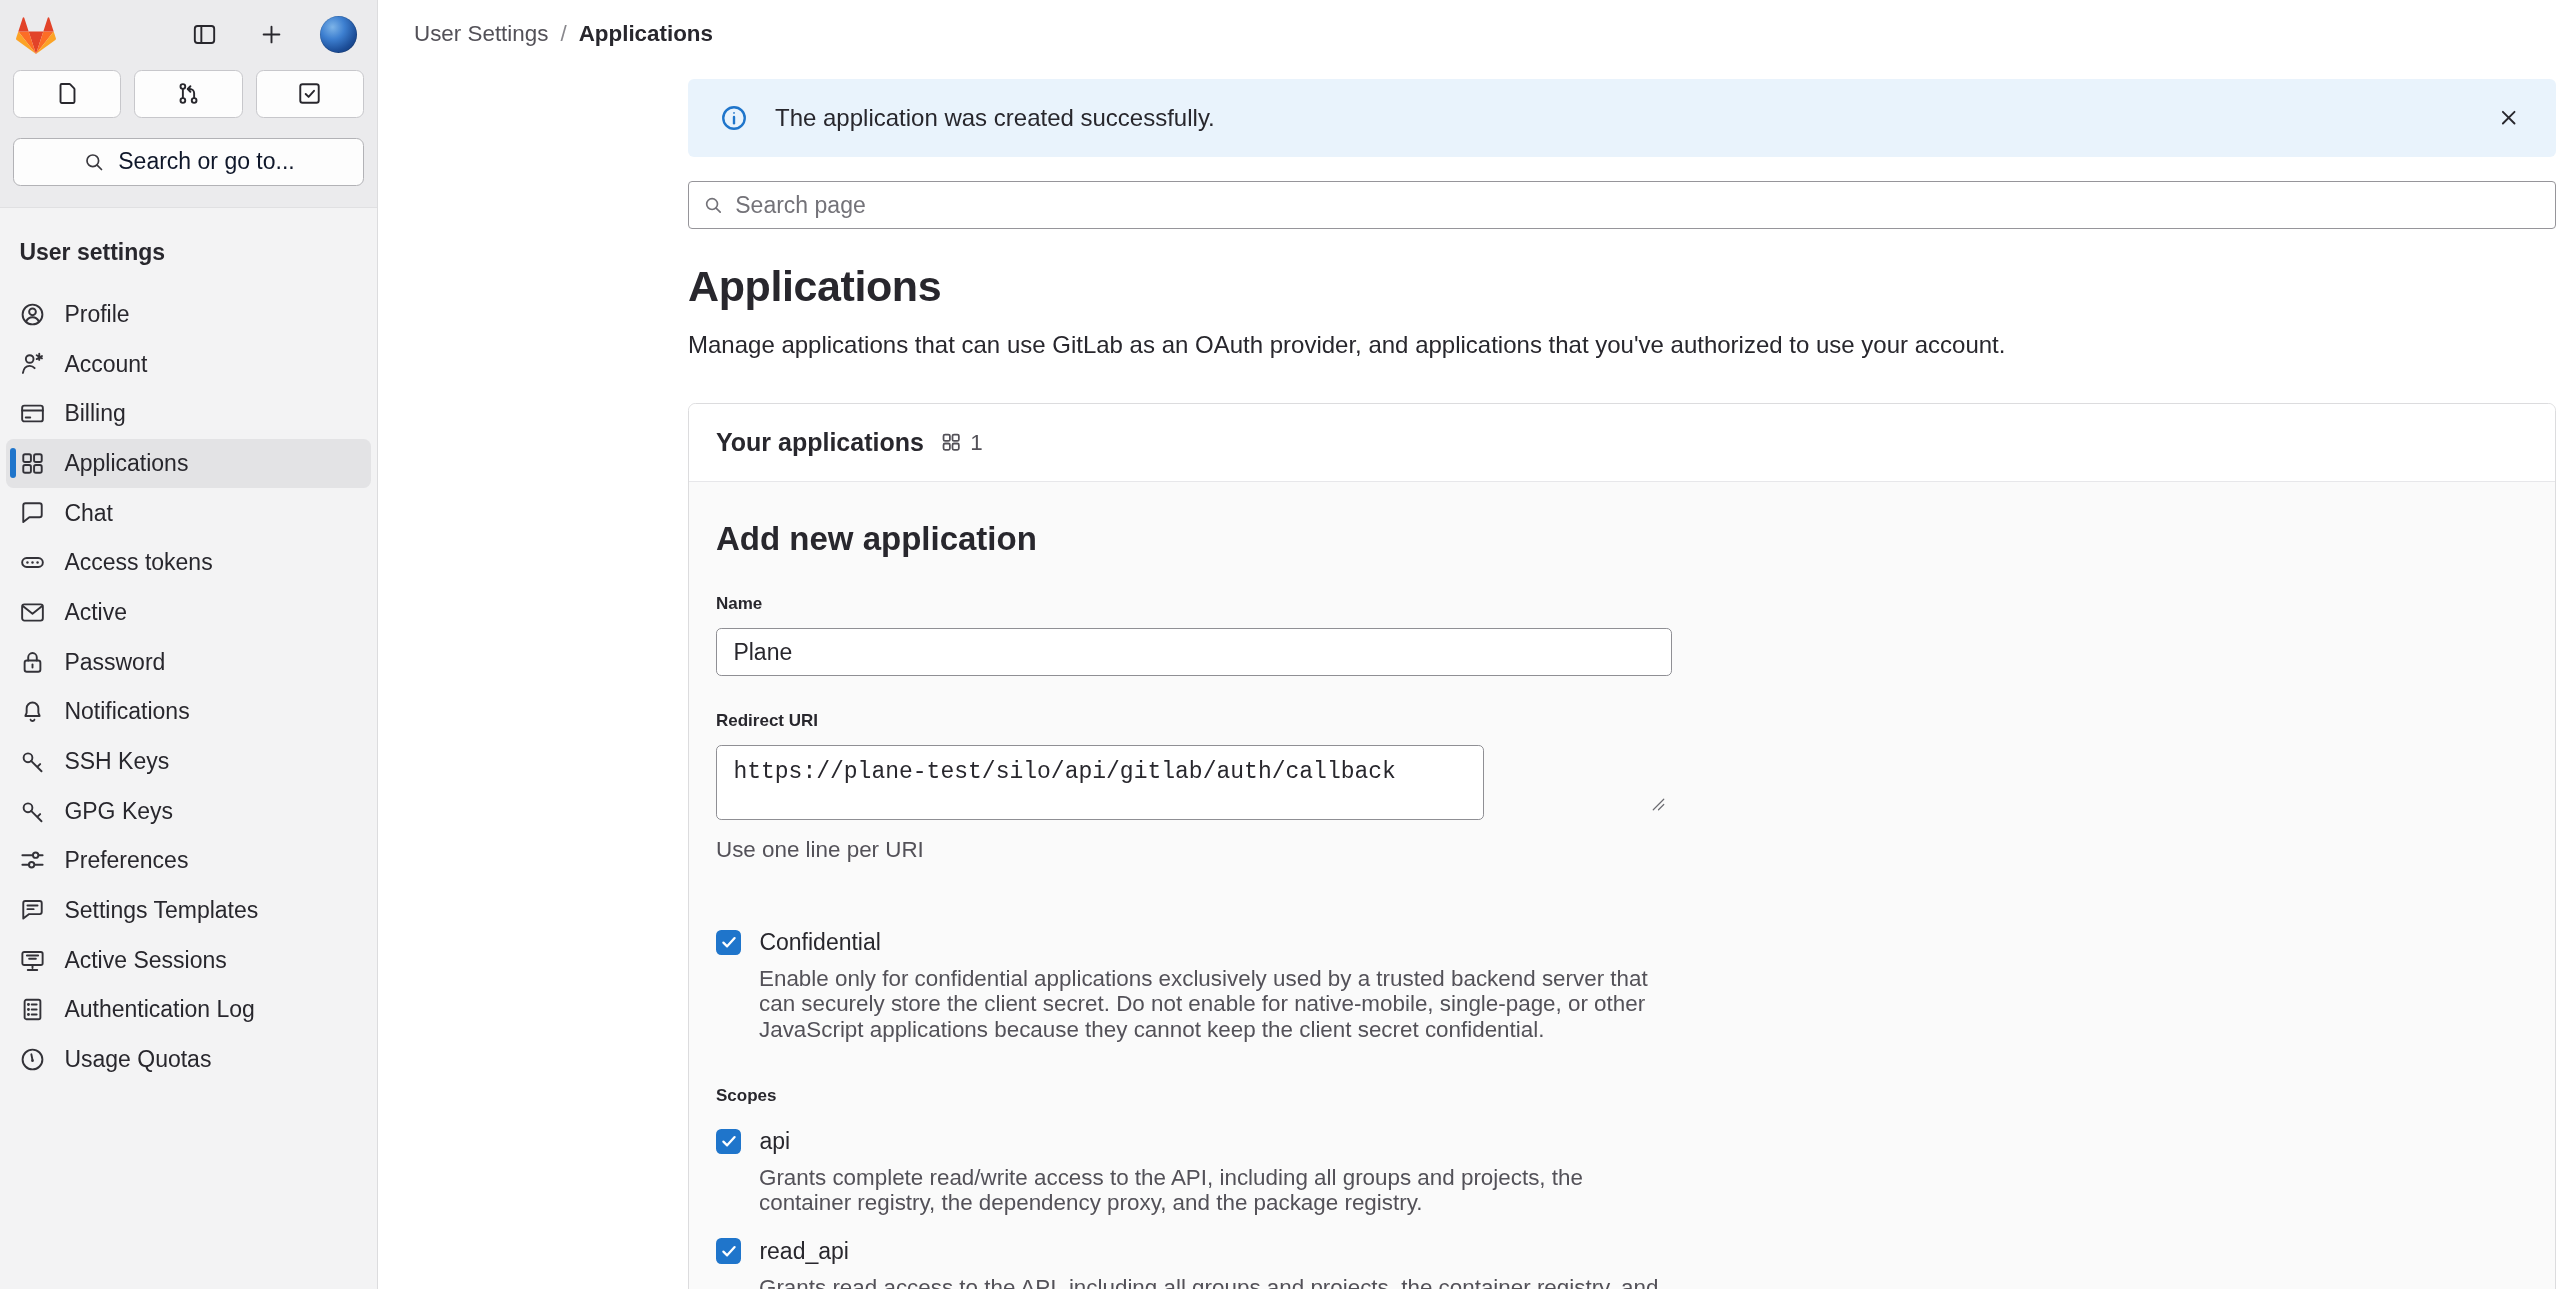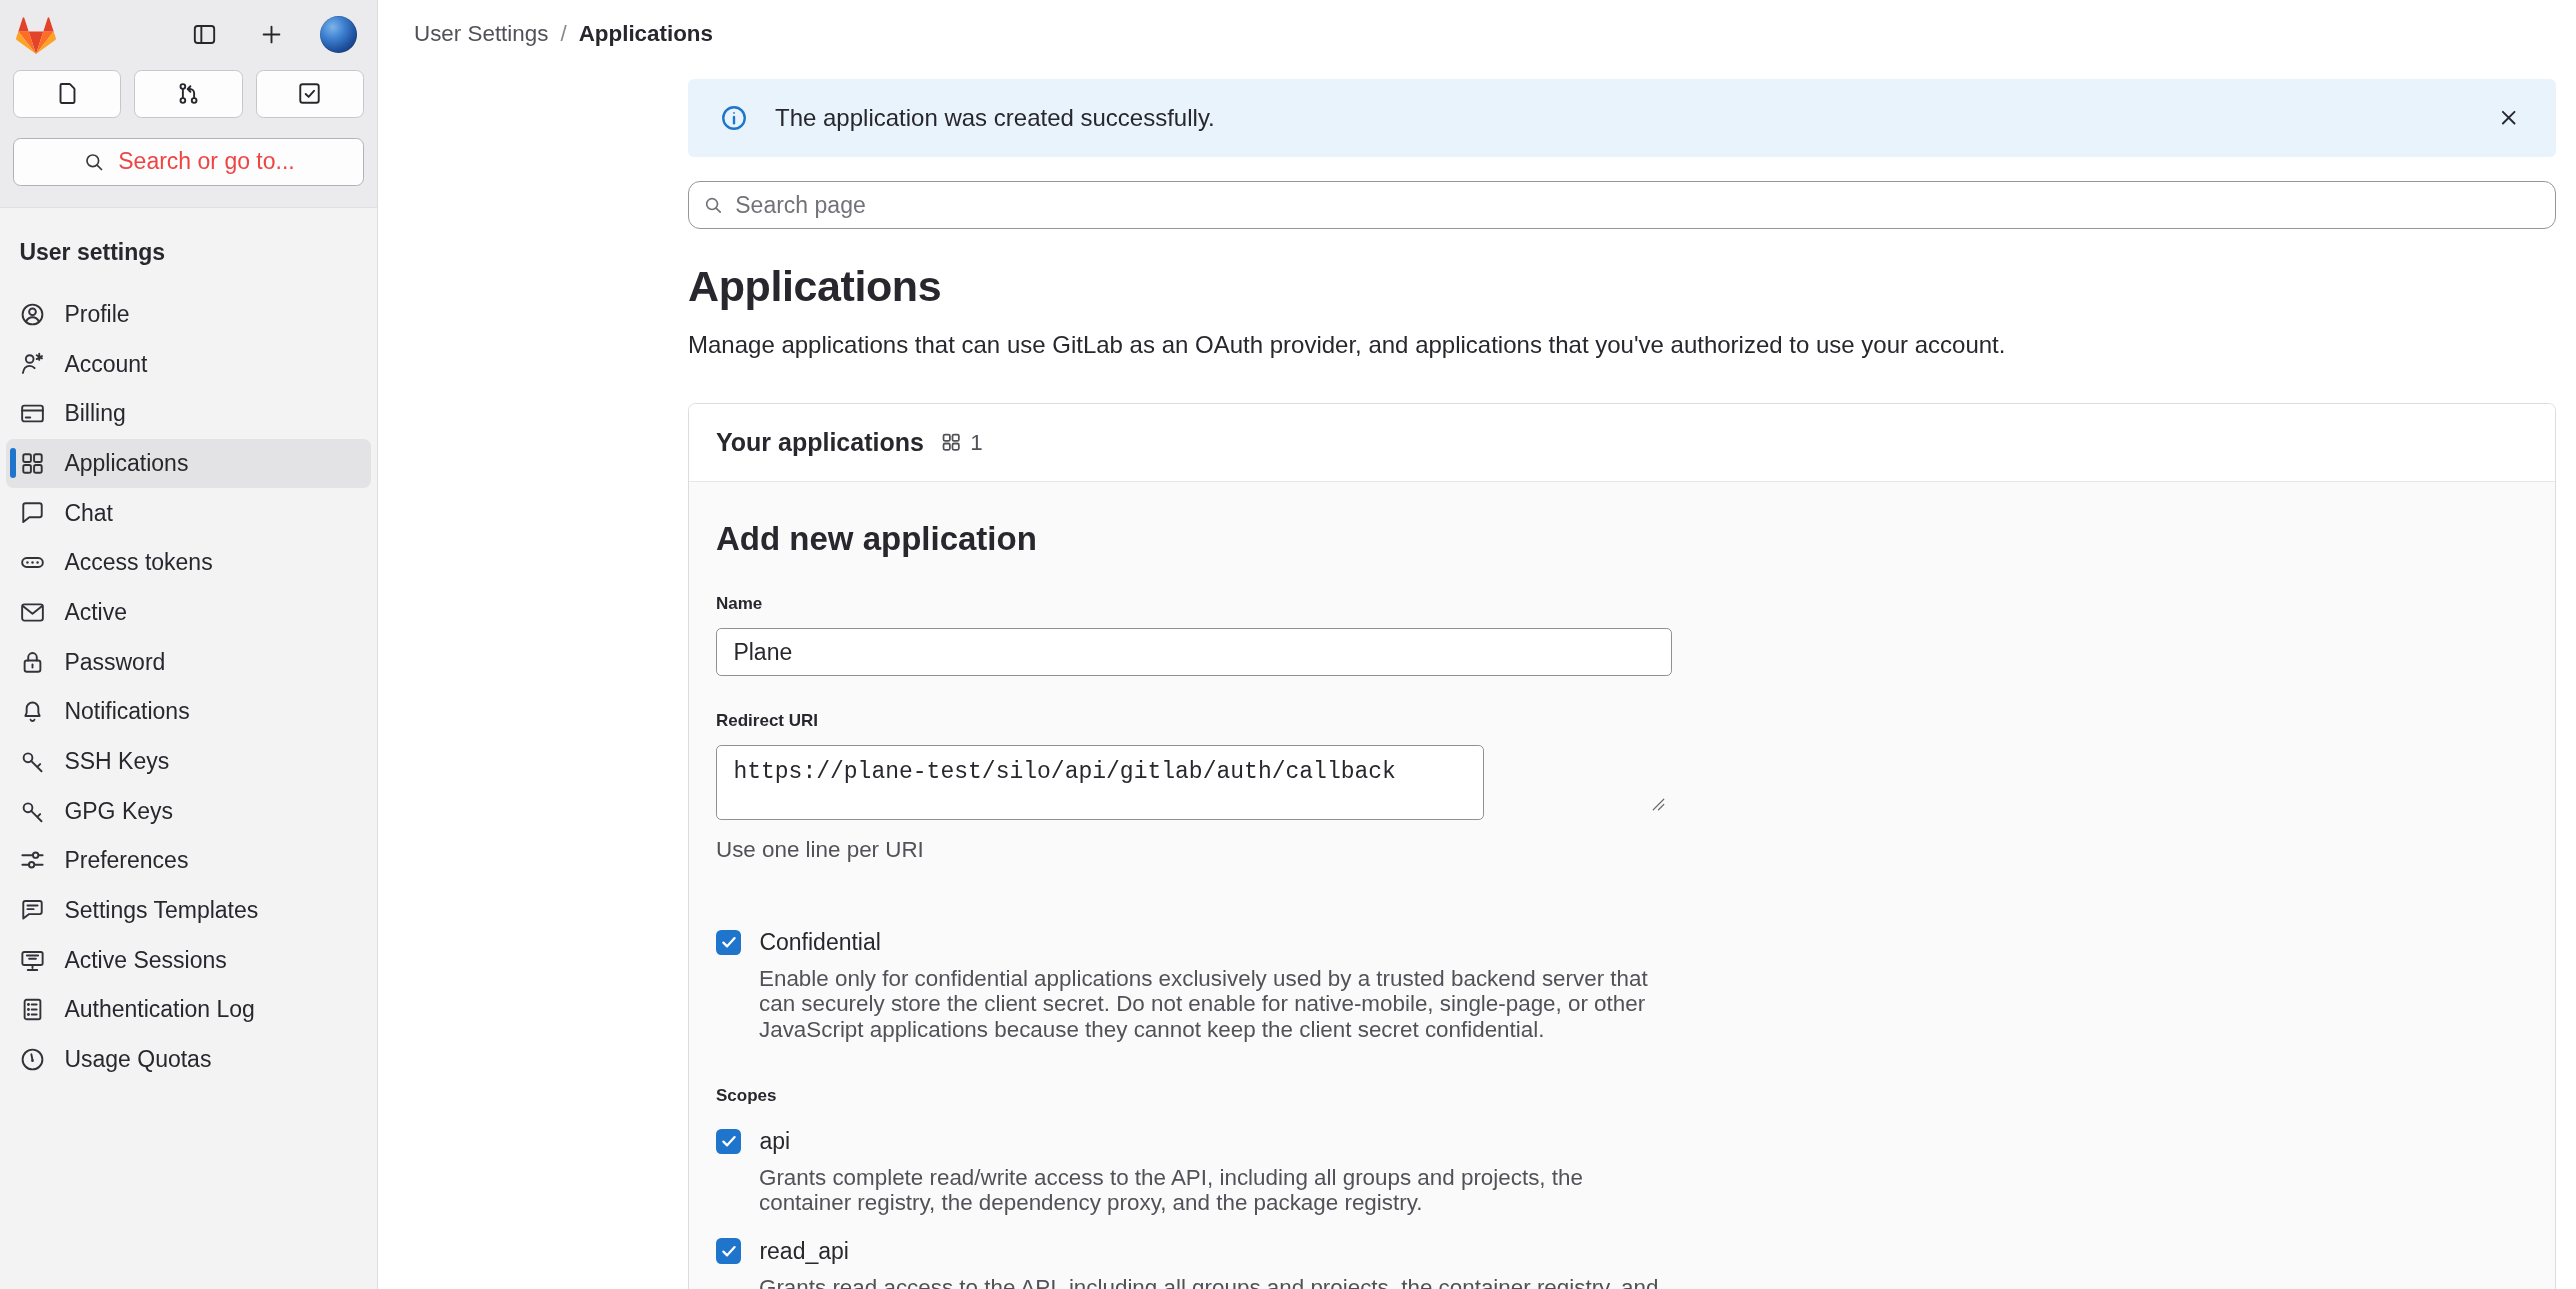--- a/index.html
+++ b/index.html
@@ -49,21 +49,21 @@
     box-shadow:inset 0 0 0 0.7px rgba(0,0,0,.15);
   }
   .shortcuts{display:flex;gap:12.7px;}
   .sc-btn{
     flex:1;height:48px;background:#fdfdfd;border:0.7px solid #c7c7cb;border-radius:7.5px;
     display:flex;align-items:center;justify-content:center;color:var(--text_primary);cursor:pointer;
   }
   .sc-btn svg{width:27px;height:27px;}
   .sb-search{
     margin-top:20px;height:48px;background:#fdfdfd;border:0.7px solid #b2b2b6;border-radius:7.5px;
-    display:flex;align-items:center;justify-content:center;gap:12px;color:#ef4444;cursor:text;
+    display:flex;align-items:center;justify-content:center;gap:12px;color:#0f172a;cursor:text;
   }
   .sb-search svg{width:24px;height:24px;color:#3a393f;}
   .sb-search .ph{font-size:23px;}
   .sb-title{font-size:23px;font-weight:700;color:var(--text_primary);padding:30px 19.4px 12px 19.4px;}
   .nav{padding:10.5px 0 15px 0;}
   .nav-item{
     height:49px;margin:0.7px 6px;padding-left:12.7px;border-radius:7.5px;
     display:flex;align-items:center;gap:18.7px;font-size:23px;color:var(--text_primary);
     position:relative;cursor:pointer;
   }
@@ -88,21 +88,21 @@
     margin-top:30px;min-height:78px;background:var(--alert_bg);border-radius:6px;
     display:flex;align-items:center;padding:0 31px;gap:8px;
   }
   .alert-info-icon{width:30px;height:30px;color:var(--accent);flex:none;}
   .alert-info-icon svg{width:30px;height:30px;}
   .alert-text{margin-left:18px;font-size:24px;color:var(--text_primary);}
   .alert-close{margin-left:auto;width:33px;height:33px;display:flex;align-items:center;justify-content:center;color:var(--text_primary);cursor:pointer;}
   .alert-close svg{width:25.4px;height:25.4px;}
 
   .page-search{
-    margin-top:24px;height:48px;background:#fff;border:1.5px solid #96959a;border-radius:12px;
+    margin-top:24px;height:48px;background:#fff;border:1.5px solid #96959a;border-radius:4px;
     display:flex;align-items:center;padding:0 13.4px;gap:10.5px;
   }
   .page-search svg{width:22.4px;height:22.4px;color:#737278;flex:none;}
   .page-search input{
     border:none;outline:none;flex:1;font-family:inherit;font-size:23px;color:var(--text_primary);background:transparent;
   }
   .page-search input::placeholder{color:#737278;}
 
   .page-title{margin-top:31px;font-size:43px;font-weight:700;letter-spacing:-0.4px;color:var(--text_primary);}
   .page-desc{margin-top:16.4px;font-size:24px;color:var(--text_primary);}

